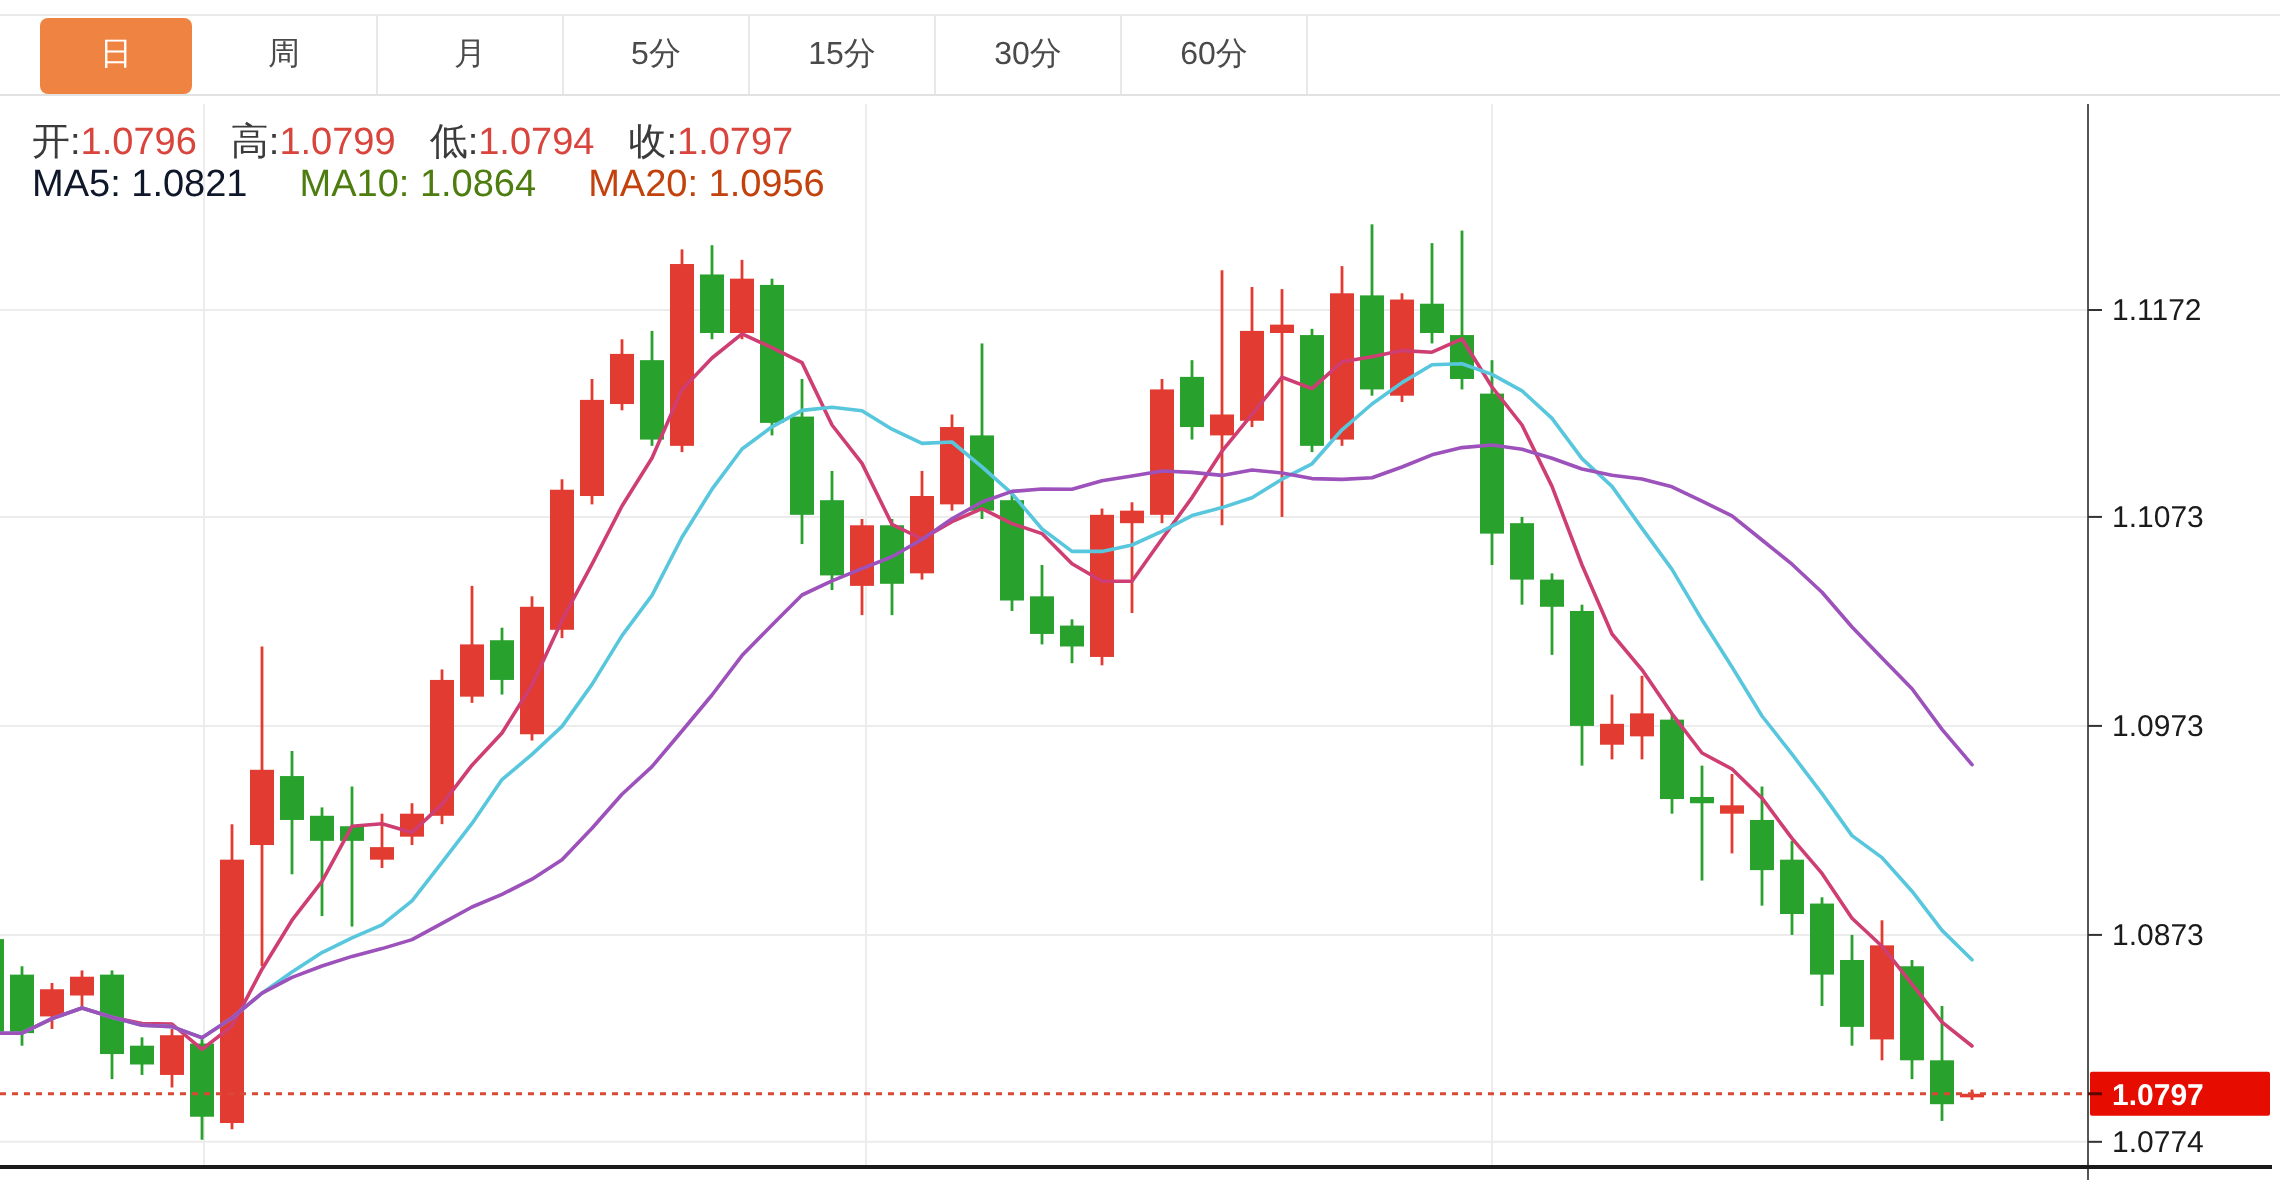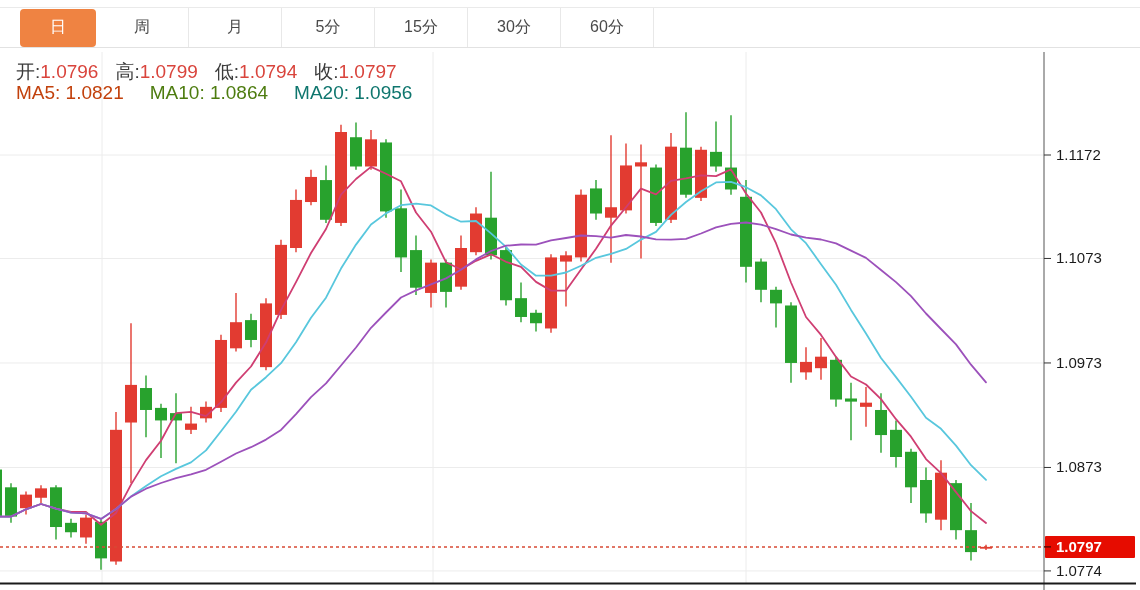--- a/index.html
+++ b/index.html
@@ -206,16 +206,16 @@
       <div class="tab">周</div>
       <div class="tab">月</div>
       <div class="tab">5分</div>
       <div class="tab">15分</div>
       <div class="tab">30分</div>
       <div class="tab">60分</div>
     </div>
 
   <div id="legend">
     <div class="lg-row" id="ohlc-row"><span class="lg-label">开:</span><span class="lg-val" style="color: rgb(217, 68, 60);">1.0796</span><span class="lg-label">高:</span><span class="lg-val" style="color: rgb(217, 68, 60);">1.0799</span><span class="lg-label">低:</span><span class="lg-val" style="color: rgb(217, 68, 60);">1.0794</span><span class="lg-label">收:</span><span class="lg-val" style="color: rgb(217, 68, 60);">1.0797</span></div>
-    <div class="lg-row" id="ma-row"><span class="lg-ma" style="color: #c2410c;">MA5: 1.0821</span><span class="lg-ma" style="color: #4d7c0f;">MA10: 1.0864</span><span class="lg-ma" style="color: #0f766e;">MA20: 1.0956</span></div>
+    <div class="lg-row" id="ma-row"><span class="lg-ma" style="color: #0f172a;">MA5: 1.0821</span><span class="lg-ma" style="color: #4d7c0f;">MA10: 1.0864</span><span class="lg-ma" style="color: #c2410c;">MA20: 1.0956</span></div>
   </div>
 
 </div>
 
 </body></html>

